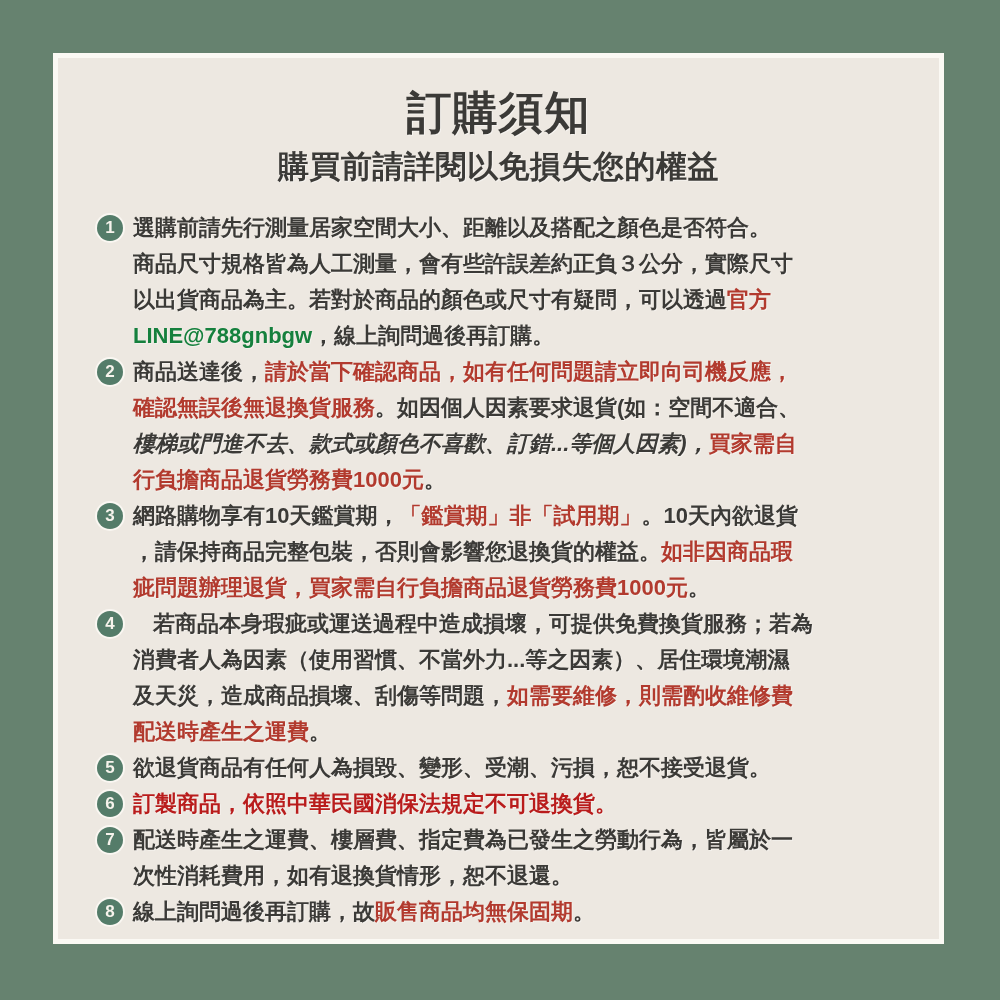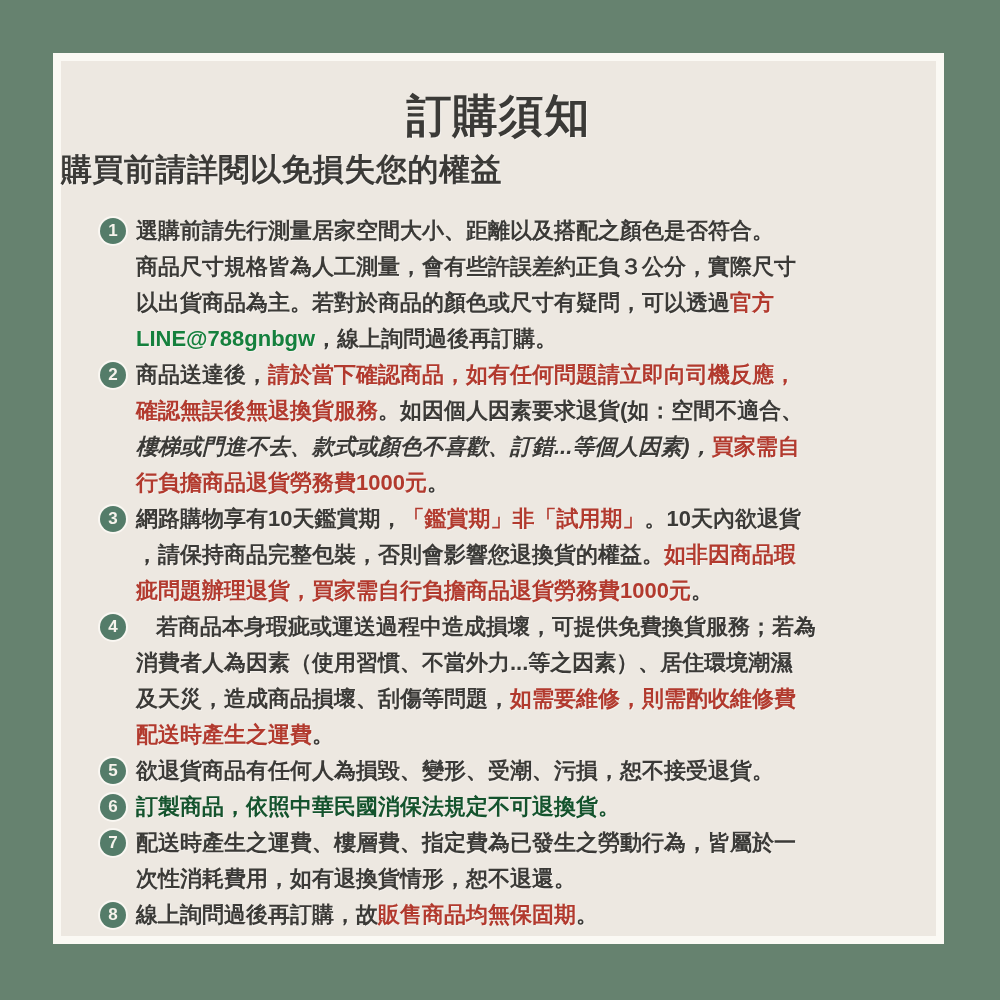--- a/index.html
+++ b/index.html
@@ -13,39 +13,39 @@
     width: 1000px; height: 1000px;
     background: #66826F;
     overflow: hidden;
   }
   .panel {
     position: absolute;
     left: 53px; top: 53px;
     width: 891px; height: 891px;
     box-sizing: border-box;
     background: #EDE8E1;
-    border: 8px solid #000000;
+    border: 5px solid #000000;
   }
   .title {
     position: absolute;
     top: 30px; left: 0; right: 0;
     margin: 0;
     text-align: center;
     font-size: 45px;
     line-height: 1.1;
     font-weight: 800;
     color: #3B3A37;
     letter-spacing: 1px;
     text-shadow: 1px 1px 0 rgba(255,255,255,0.45);
   }
   .subtitle {
     position: absolute;
     top: 92px; left: 0; right: 0;
     margin: 0;
-    text-align: left;
+    text-align: center;
     font-size: 31px;
     line-height: 1.1;
     font-weight: 800;
     color: #3B3A37;
     letter-spacing: 0.5px;
     text-shadow: 1px 1px 0 rgba(255,255,255,0.45);
   }
   .content {
     position: absolute;
     top: 152px; left: 39px; right: 26px;
@@ -125,21 +125,21 @@
         </div>
         <div class="item">
           <div class="badge" style="background: rgb(84, 124, 105); color: rgb(246, 243, 236);">5</div>
           <div class="item-body">
             <div class="line"><span style="color: rgb(59, 58, 55);">欲退貨商品有任何人為損毀、變形、受潮、污損，恕不接受退貨。</span></div>
           </div>
         </div>
         <div class="item">
           <div class="badge" style="background: rgb(84, 124, 105); color: rgb(246, 243, 236);">6</div>
           <div class="item-body">
-            <div class="line"><span style="color: #14532d;">訂製商品，依照中華民國消保法規定不可退換貨。</span></div>
+            <div class="line"><span style="color: #b91c1c;">訂製商品，依照中華民國消保法規定不可退換貨。</span></div>
           </div>
         </div>
         <div class="item">
           <div class="badge" style="background: rgb(84, 124, 105); color: rgb(246, 243, 236);">7</div>
           <div class="item-body">
             <div class="line"><span style="color: rgb(59, 58, 55);">配送時產生之運費、樓層費、指定費為已發生之勞動行為，皆屬於一</span></div>
             <div class="line"><span style="color: rgb(59, 58, 55);">次性消耗費用，如有退換貨情形，恕不退還。</span></div>
           </div>
         </div>
         <div class="item">

